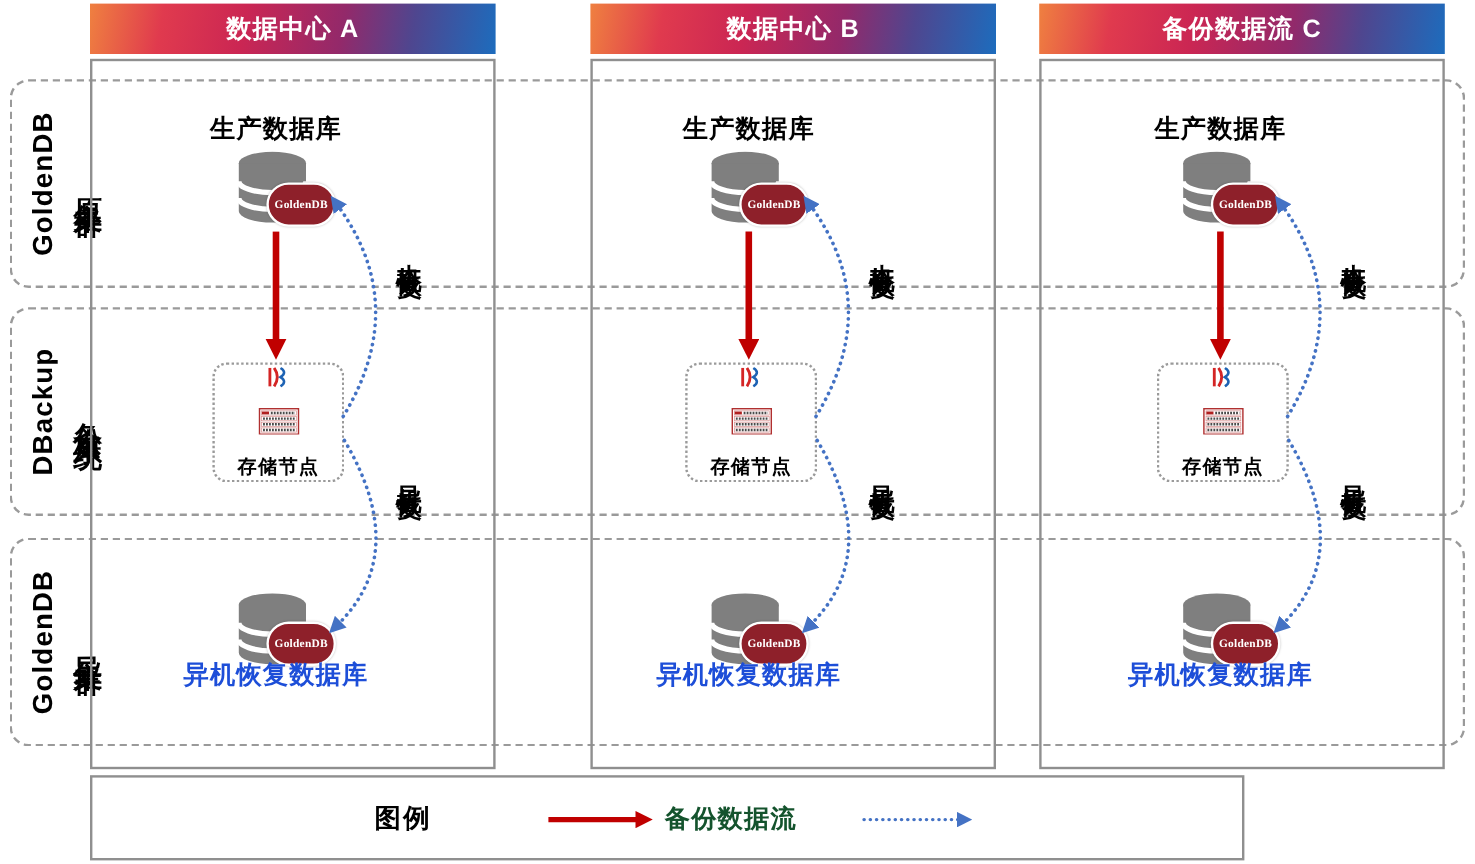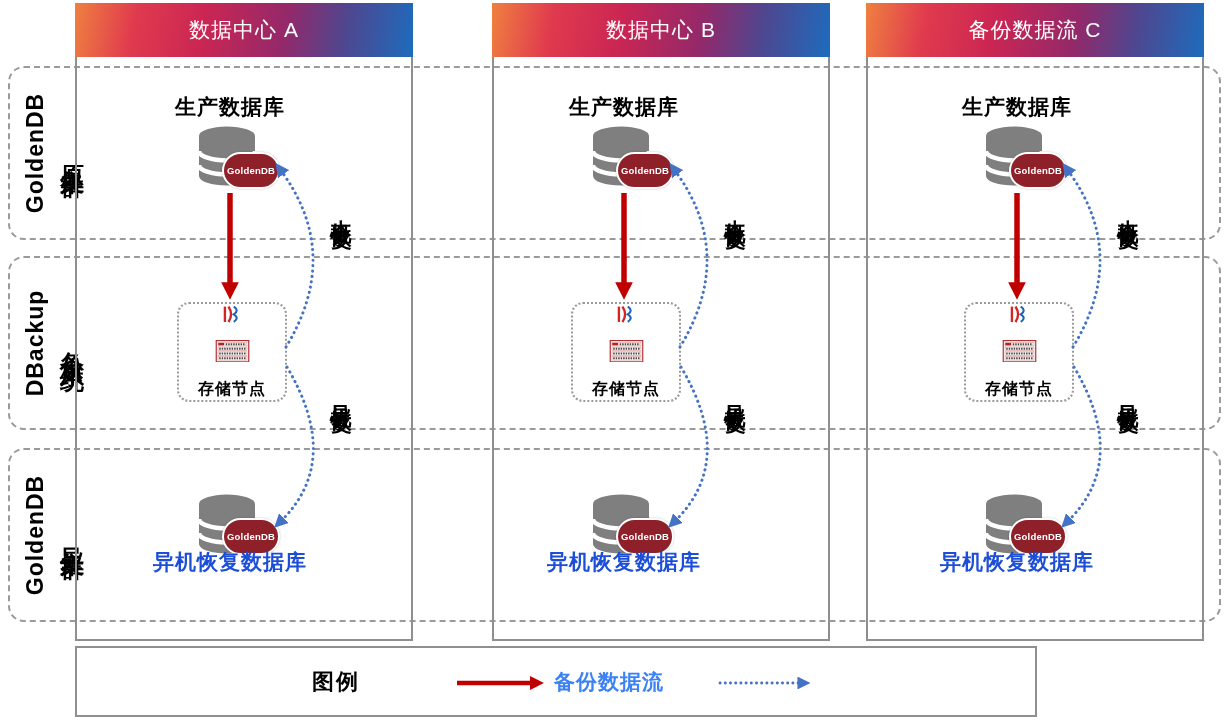--- a/index.html
+++ b/index.html
@@ -13,30 +13,30 @@
   .band-1 { top:66px; } .band-2 { top:256px; } .band-3 { top:448px; }
   .band-latin { position:absolute; left:12px; top:50%;
                 writing-mode:vertical-rl; text-orientation:mixed;
                 transform:translateY(-50%) rotate(180deg);
                 font-size:23px; font-weight:bold; color:#000; letter-spacing:1px; }
   .band-cjk { position:absolute; left:46px; top:50%; transform:translateY(-50%);
               writing-mode:vertical-rl; text-orientation:upright;
               font-size:24px; font-weight:bold; color:#000; letter-spacing:5px; }
 
   
-  .dc-header { position:absolute; top:3px; width:338px; height:54px; z-index:3;
+  .dc-header { position:absolute; top:3px; width:338px; height:42px; z-index:3;
                display:flex; align-items:center; justify-content:center;
-               color:#fff; font-size:21px; font-weight:normal; letter-spacing:1px;
+               color:#fff; font-size:21px; font-weight:bold; letter-spacing:1px;
                background:linear-gradient(100deg,#ef8040 0%,#e03a4e 18%,#cb2653 38%,#93296a 62%,#4f468f 79%,#1d6cbd 100%); }
   .dc-box { position:absolute; top:49px; width:338px; height:592px;
             border:2px solid #8f8f8f; z-index:2; }
   .hx-a { left:75px; } .hx-b { left:492px; } .hx-c { left:866px; }
 
   
-  .col { position:absolute; top:0; width:340px; height:650px; z-index:4; }
+  .col { position:absolute; top:0; width:340px; height:650px; z-index:4;font-family:Liberation Serif, serif; }
   .col-a { left:60px; } .col-b { left:454px; } .col-c { left:847px; }
 
   .db-title { position:absolute; left:0; right:0; top:93px; text-align:center;
               font-size:21px; font-weight:bold; color:#000; letter-spacing:1px; }
   .rec-title { position:absolute; left:0; right:0; top:548px; text-align:center;
                font-size:21px; font-weight:bold; color:#1d4ed8; letter-spacing:1px; }
 
   .cyl { position:absolute; left:138px; width:58px; height:62px; }
   .cyl-prod { top:126px; } .cyl-rec { top:494px; }
   .badge { position:absolute; left:162px; width:58px; height:37px;
@@ -62,21 +62,21 @@
 
   
   .legend { position:absolute; left:75px; top:646px; width:962px; height:71px;
             border:2px solid #8f8f8f; background:#fff; z-index:3; }
   .legend-title { position:absolute; left:235px; top:0; height:100%; display:flex;
                   align-items:center; font-size:22px; font-weight:bold; color:#000;
                   letter-spacing:2px; }
   .legend-arrow { position:absolute; top:26px; }
   .la-red { left:378px; } .la-blue { left:641px; }
   .legend-label { position:absolute; top:0; height:100%; display:flex; align-items:center;
-                  font-size:21px; font-weight:bold; color:#3b82f6; letter-spacing:1px; }
+                  font-size:21px; font-weight:bold; color:#14532d; letter-spacing:1px; }
   .ll-backup { left:477px; } .ll-recovery { left:747px; }
 
   .defs-holder { position:absolute; width:0; height:0; }
 </style>
 </head>
 <body>
 
 <svg class="defs-holder" aria-hidden="true">
   <defs>
     <marker id="arrow-red" viewBox="0 0 10 10" refX="1" refY="5" markerWidth="3.2" markerHeight="3.2" orient="auto-start-reverse">

